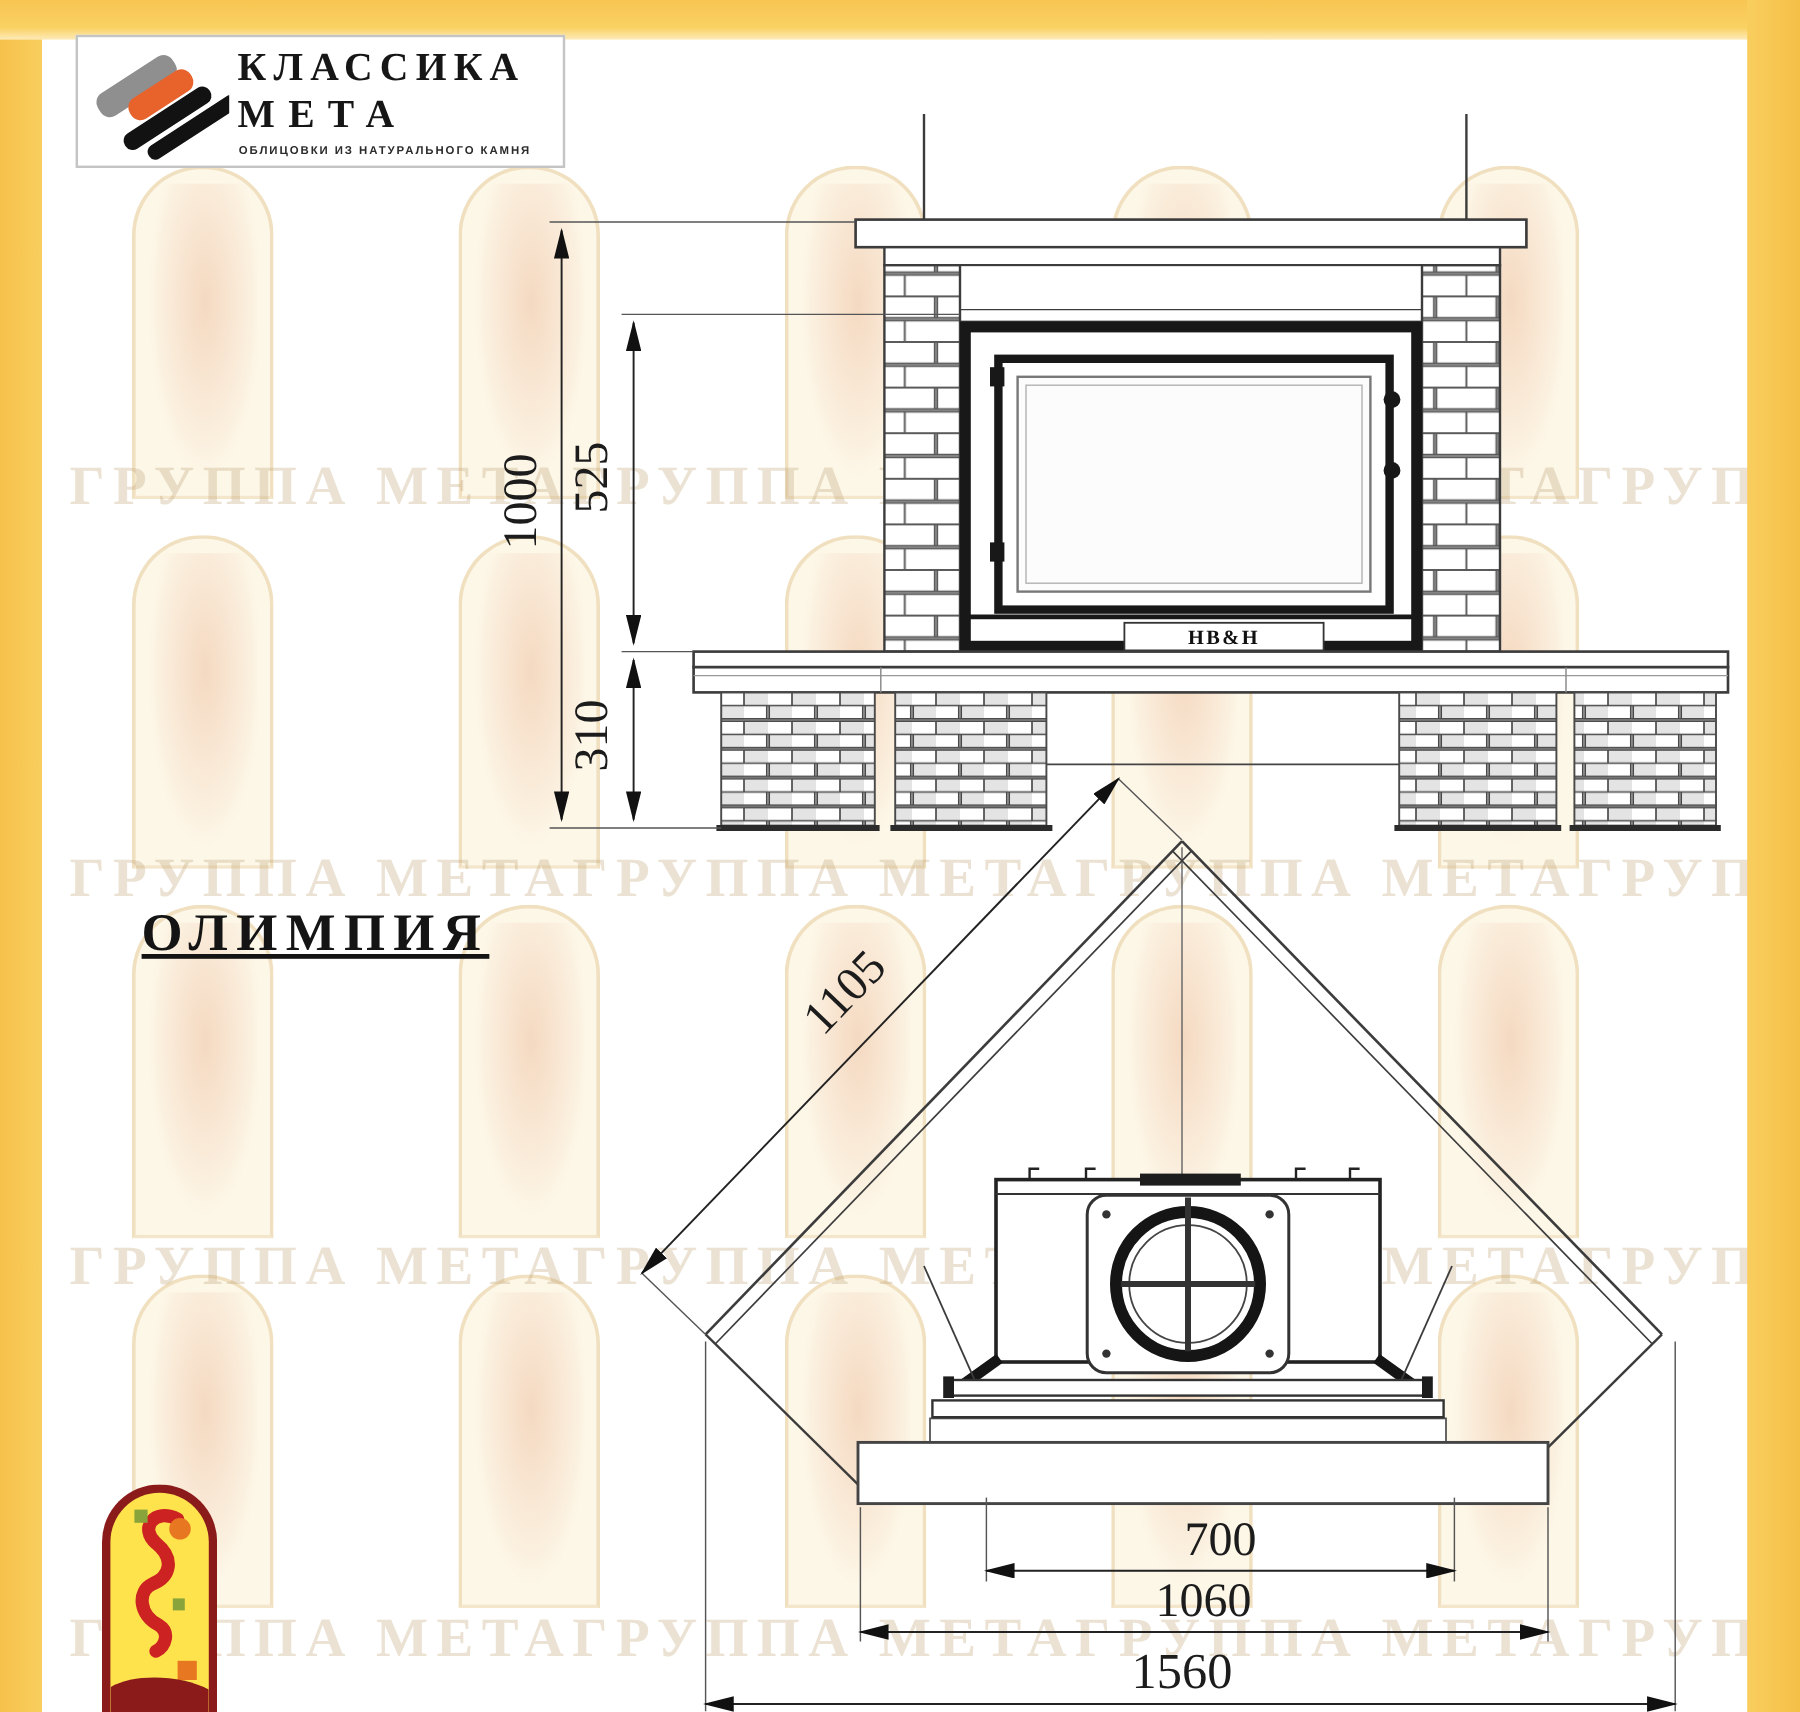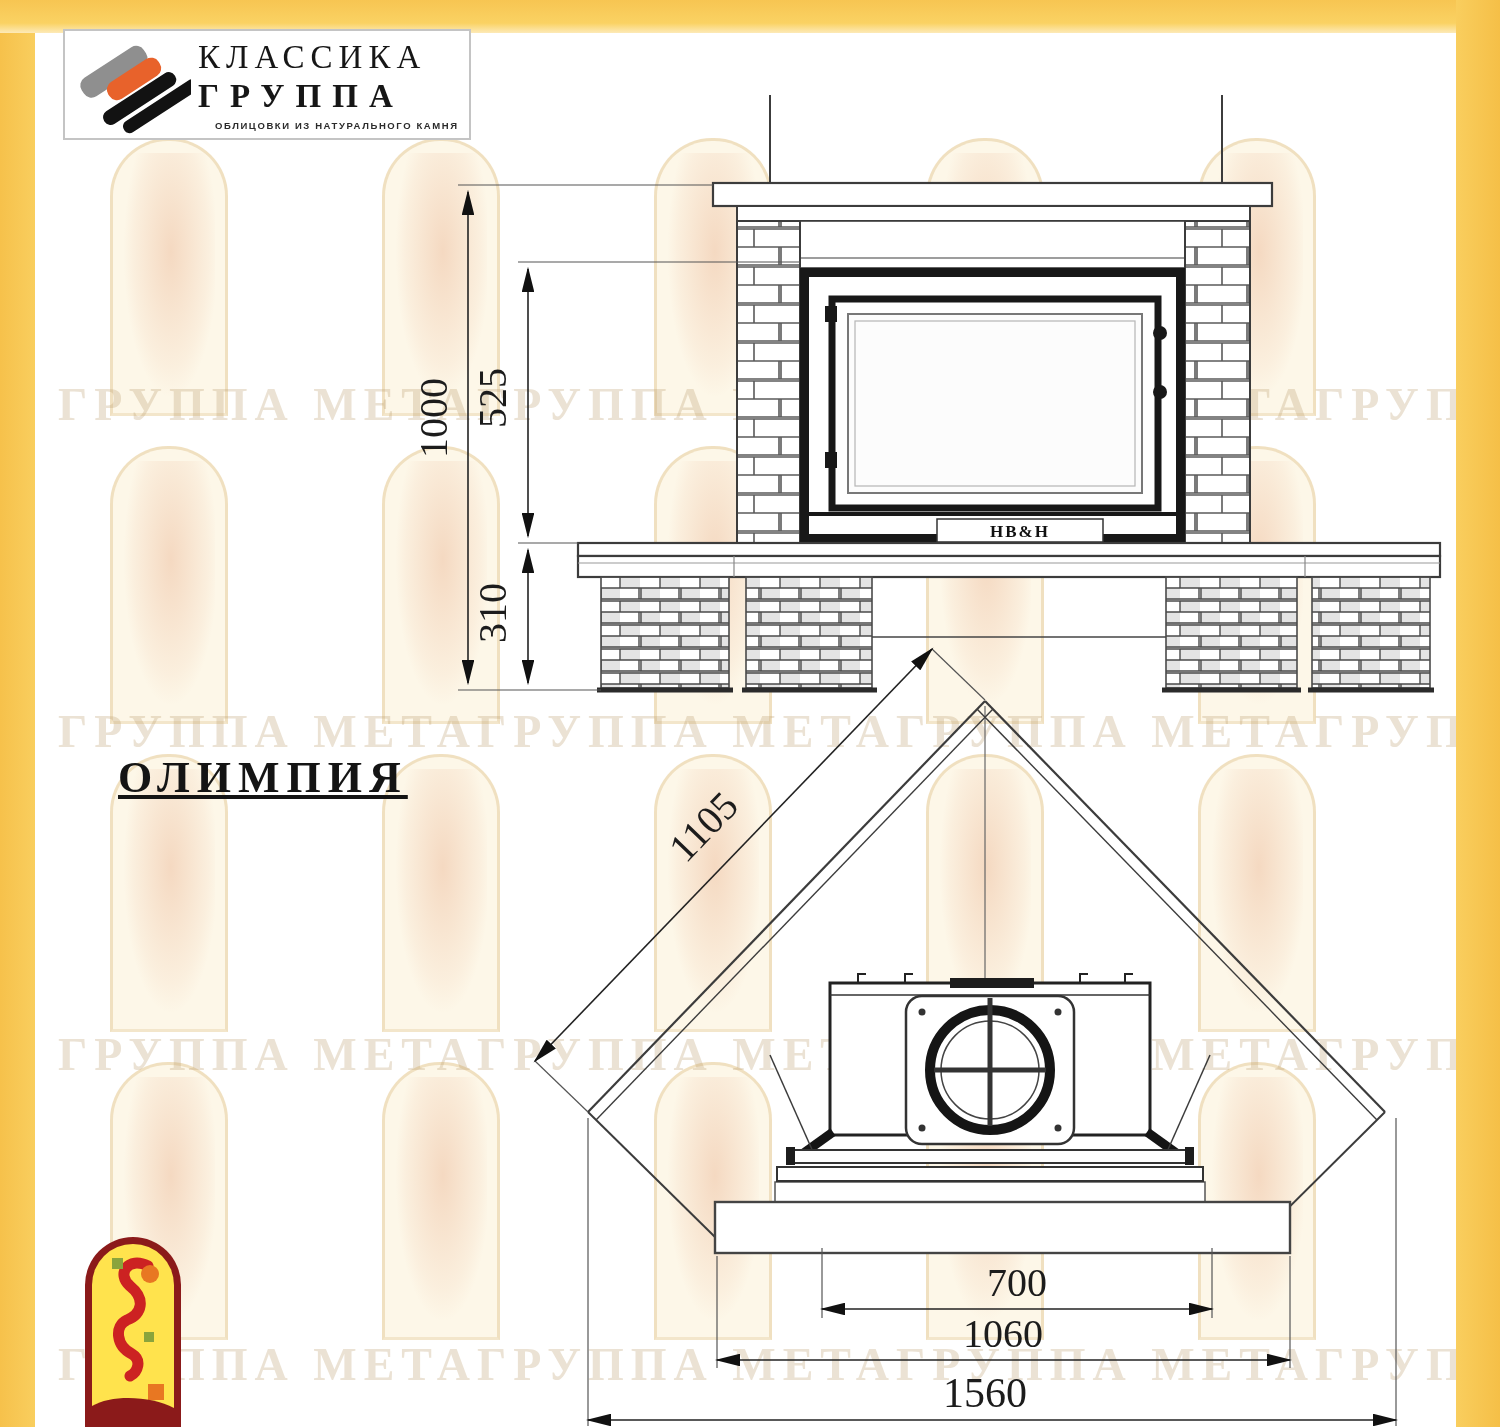--- a/index.html
+++ b/index.html
@@ -19,25 +19,25 @@
           background:radial-gradient(ellipse at 52% 40%,rgba(215,110,55,0.22),rgba(215,110,55,0.06) 55%,transparent 70%);}
   .wm-text{position:absolute;left:58px;width:1430px;z-index:1;color:rgba(190,158,112,0.30);
            font-family:"Liberation Serif",serif;font-weight:bold;font-size:46px;letter-spacing:7px;
            white-space:nowrap;overflow:hidden;}
   
   svg.drawing{position:absolute;left:0;top:0;z-index:3;}
   
   .logo-box{position:absolute;left:63px;top:29px;width:404px;height:107px;background:#ffffff;
             border:2px solid #c4c4c4;z-index:7;}
   .logo-title1{position:absolute;left:133px;top:8px;font-family:"Liberation Serif",serif;
-               font-weight:normal;font-size:33px;letter-spacing:6px;color:#161616;}
+               font-weight:bold;font-size:33px;letter-spacing:6px;color:#161616;}
   .logo-title2{position:absolute;left:133px;top:47px;font-family:"Liberation Serif",serif;
                font-weight:bold;font-size:33px;letter-spacing:11px;color:#161616;}
   .logo-sub{position:absolute;left:134px;top:89px;font-family:"Liberation Sans",sans-serif;
-            font-weight:bold;font-size:9.5px;letter-spacing:1.6px;color:#2b2b2b;white-space:nowrap;margin-left:16px;}
+            font-weight:bold;font-size:9.5px;letter-spacing:1.6px;color:#2b2b2b;white-space:nowrap;}
   
   .model-label{position:absolute;left:118px;top:752px;z-index:4;font-family:"Liberation Serif",serif;
                font-weight:bold;font-size:44px;letter-spacing:7px;color:#141414;text-decoration:underline;}
   
   .mascot{position:absolute;left:85px;top:1237px;width:96px;height:200px;z-index:7;
           background:#FFE34D;border:7px solid #8B1A1A;border-bottom:none;
           border-radius:48px 48px 0 0;overflow:hidden;box-sizing:border-box;}
 </style>
 </head>
 <body>
@@ -261,21 +261,21 @@
   <div class="logo-box">
     <svg width="118" height="100" viewBox="0 0 118 100" style="position:absolute;left:8px;top:4px">
       <g transform="rotate(-33 59 50)">
         <rect x="14" y="18" width="74" height="22" rx="9" fill="#8f8f8f"></rect>
         <rect x="34" y="36" width="60" height="20" rx="9" fill="#E8622B"></rect>
         <rect x="16" y="58" width="84" height="15" rx="7" fill="#121212"></rect>
         <rect x="28" y="77" width="88" height="13" rx="6" fill="#121212"></rect>
       </g>
     </svg>
     <div class="logo-title1">КЛАССИКА</div>
-    <div class="logo-title2">ГРУППА</div>
+    <div class="logo-title2">МЕТА</div>
     <div class="logo-sub">ОБЛИЦОВКИ ИЗ НАТУРАЛЬНОГО КАМНЯ</div>
   </div>
 
   <div class="model-label">ОЛИМПИЯ</div>
 
   <div class="mascot">
     <svg width="82" height="190" viewBox="0 0 82 190">
       <path d="M56,22 C36,12 24,30 38,42 C54,55 50,70 35,76 C22,82 24,102 40,110 C50,116 46,128 38,132" stroke="#CC2222" stroke-width="11" fill="none" stroke-linecap="round"></path>
       <circle cx="58" cy="30" r="9" fill="#E87722"></circle>
       <rect x="20" y="14" width="11" height="11" fill="#8aa43c"></rect>

